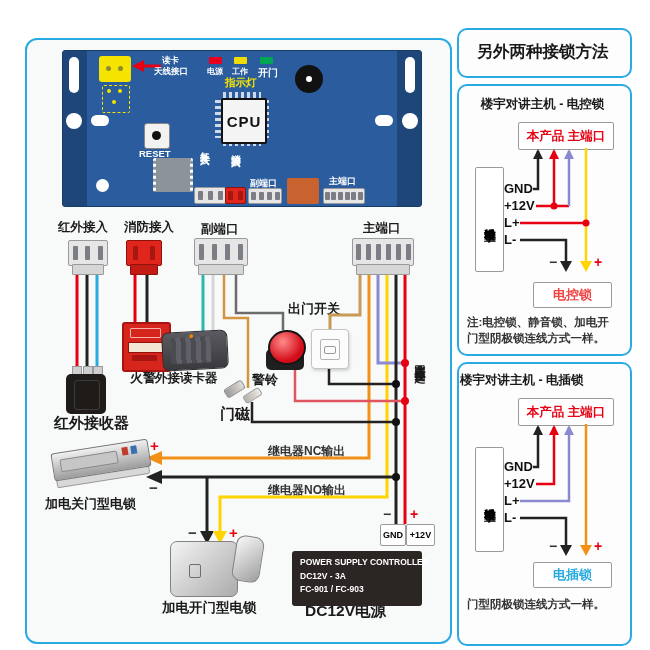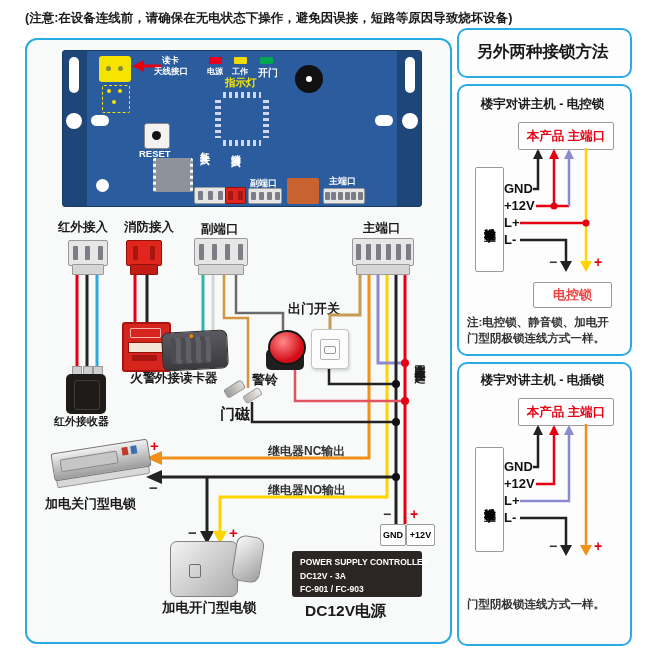--- a/index.html
+++ b/index.html
@@ -35,21 +35,20 @@
   .note1 span,.note2 span{display:block;}
   .pinlbl{position:absolute;font-size:13px;font-weight:bold;color:#111;}
   .whitebox{position:absolute;background:#fff;border:1.5px solid #9a9a9a;border-radius:2px;
             display:flex;align-items:center;justify-content:center;}
 </style>
 </head>
 <body>
 
 <div class="page">
 
-  <div class="txt" style="left:25px;top:10px;font-size:12.5px;">(注意:在设备连线前，请确保在无电状态下操作，避免因误接，短路等原因导致烧坏设备)</div>
 
   <div class="main-panel"></div>
 
   <div class="side-box" style="left:457px;top:28px;width:171px;height:46px;"></div>
   <div class="side-box" style="left:457px;top:84px;width:171px;height:268px;"></div>
   <div class="side-box" style="left:457px;top:362px;width:171px;height:280px;"></div>
 
   <div class="pcb">
     <div class="pcb-strip" style="left:0;"></div>
     <div class="pcb-strip" style="right:0;"></div>
@@ -87,20 +86,21 @@
     <div class="txt" style="left:162px;top:25px;font-size:10.5px;color:#f5e400;">指示灯</div>
 
     <div class="abs" style="left:232px;top:14px;width:28px;height:28px;background:#111;border-radius:50%;">
       <div class="abs" style="left:11px;top:11px;width:6px;height:6px;background:#fff;border-radius:50%;"></div>
     </div>
 
     <div class="pins-h" style="left:160px;top:41px;width:38px;"></div>
     <div class="pins-h" style="left:160px;top:89px;width:38px;"></div>
     <div class="pins-v" style="left:152px;top:49px;height:38px;"></div>
     <div class="pins-v" style="left:200px;top:49px;height:38px;"></div>
+    <div class="chip" style="left:158px;top:47px;width:42px;height:42px;font-size:15px;letter-spacing:1px;">CPU</div>
 
     <div class="abs" style="left:81px;top:72px;width:24px;height:24px;background:#f2f2f2;border:1px solid #888;border-radius:3px;">
       <div class="abs" style="left:7px;top:7px;width:9px;height:9px;background:#111;border-radius:50%;"></div>
     </div>
     <div class="txt" style="left:76px;top:97px;font-size:9.5px;color:#fff;">RESET</div>
 
     <div class="abs" style="left:90px;top:107px;width:34px;height:34px;background:#8d939a;border-radius:2px;border-left:3px dotted #fff;border-right:3px dotted #fff;"></div>
 
     <div class="txt vtxt" style="left:135px;top:93px;font-size:9.5px;color:#fff;letter-spacing:1px;">红外接入</div>
     <div class="txt vtxt" style="left:166px;top:95px;font-size:9.5px;color:#fff;letter-spacing:1px;">消防接入</div>
@@ -230,21 +230,21 @@
     </div>
   <div class="conn-base" style="left:356px;top:264px;width:52px;height:9px;z-index:4;"></div>
   <div class="txt" style="left:363px;top:220px;font-size:12.5px;">主端口</div>
 
   <div class="dev" style="left:72px;top:366px;width:8px;height:10px;background:#cfcfcf;border:1px solid #999;z-index:4;"></div>
   <div class="dev" style="left:83px;top:366px;width:8px;height:10px;background:#cfcfcf;border:1px solid #999;z-index:4;"></div>
   <div class="dev" style="left:93px;top:366px;width:8px;height:10px;background:#cfcfcf;border:1px solid #999;z-index:4;"></div>
   <div class="dev" style="left:66px;top:374px;width:40px;height:40px;background:#1f1b19;border-radius:5px;z-index:5;">
     <div class="abs" style="left:8px;top:6px;width:24px;height:28px;border:1.5px solid #3c3c3c;border-radius:3px;"></div>
   </div>
-  <div class="txt" style="left:54px;top:414px;font-size:11px;">红外接收器</div>
+  <div class="txt" style="left:54px;top:414px;font-size:15px;">红外接收器</div>
 
   <div class="dev" style="left:122px;top:322px;width:45px;height:46px;background:#d6251d;border:2px solid #a81510;border-radius:3px;z-index:5;">
     <div class="abs" style="left:6px;top:4px;width:29px;height:8px;border:1px solid #f5b0ab;border-radius:1px;"></div>
     <div class="abs" style="left:4px;top:18px;width:33px;height:9px;background:#f3e6d2;border:1px solid #8f120c;"></div>
     <div class="abs" style="left:8px;top:31px;width:25px;height:6px;background:#a81510;border-radius:1px;"></div>
   </div>
   <div class="txt" style="left:130px;top:369px;font-size:13px;">火警</div>
 
   <div class="dev" style="left:162px;top:331px;width:64px;height:37px;background:linear-gradient(180deg,#5a5a60,#3a3a3e);border-radius:7px;transform:rotate(-3deg);z-index:5;border:1px solid #2c2c30;">
     <div class="abs" style="left:8px;top:5px;width:40px;height:26px;background:repeating-linear-gradient(90deg,#4b4b51 0 5px,#606068 5px 10px);border-radius:3px;"></div>
@@ -286,21 +286,21 @@
   <div class="txt" style="left:150px;top:437px;font-size:15px;color:#e60012;z-index:6;">+</div>
   <div class="txt" style="left:149px;top:479px;font-size:15px;color:#333;z-index:6;">−</div>
   <div class="txt" style="left:188px;top:524px;font-size:15px;color:#333;z-index:6;">−</div>
   <div class="txt" style="left:229px;top:524px;font-size:15px;color:#e60012;z-index:6;">+</div>
   <div class="txt vtxt" style="left:412px;top:356px;font-size:11px;height:100px;letter-spacing:1px;">圆点表示连接一起</div>
 
   <div class="txt" style="left:383px;top:506px;font-size:14px;color:#333;z-index:6;">−</div>
   <div class="txt" style="left:410px;top:506px;font-size:14px;color:#e60012;z-index:6;">+</div>
   <div class="whitebox" style="left:380px;top:524px;width:24px;height:20px;font-size:9px;font-weight:bold;z-index:6;">GND</div>
   <div class="whitebox" style="left:406px;top:524px;width:27px;height:20px;font-size:9px;font-weight:bold;z-index:6;">+12V</div>
-  <div class="abs" style="left:292px;top:551px;width:130px;height:46px;background:#2b2523;border-radius:3px;z-index:5;">
+  <div class="abs" style="left:292px;top:551px;width:130px;height:55px;background:#2b2523;border-radius:3px;z-index:5;">
     <div class="txt" style="left:8px;top:6px;font-size:8.5px;color:#fff;">POWER SUPPLY CONTROLLER</div>
     <div class="txt" style="left:8px;top:20px;font-size:8.5px;color:#fff;">DC12V - 3A</div>
     <div class="txt" style="left:8px;top:33px;font-size:8.5px;color:#fff;">FC-901 / FC-903</div>
   </div>
   <div class="txt" style="left:305px;top:601px;font-size:15.5px;">DC12V电源</div>
 
   <div class="txt" style="left:457px;top:41px;width:171px;text-align:center;font-size:16.5px;z-index:6;">另外两种接锁方法</div>
 
   <div class="txt" style="left:460px;top:96px;width:165px;text-align:center;font-size:12.5px;z-index:6;">楼宇对讲主机 - 电控锁</div>
   <div class="whitebox" style="left:518px;top:122px;width:94px;height:26px;font-size:12.5px;font-weight:bold;color:#e60012;z-index:2;">本产品 主端口</div>
@@ -310,26 +310,27 @@
   <div class="pinlbl" style="left:504px;top:215px;">L+</div>
   <div class="pinlbl" style="left:504px;top:232px;">L-</div>
   <div class="txt" style="left:549px;top:254px;font-size:14px;color:#333;z-index:6;">−</div>
   <div class="txt" style="left:594px;top:254px;font-size:14px;color:#e60012;z-index:6;">+</div>
   <div class="whitebox" style="left:533px;top:282px;width:77px;height:24px;font-size:13px;font-weight:bold;color:#ef4444;z-index:2;">电控锁</div>
   <div class="note1" style="left:467px;top:314px;">
     <span>注:电控锁、静音锁、加电开</span>
     <span>门型阴极锁连线方式一样。</span>
   </div>
 
-  <div class="txt" style="left:460px;top:372px;width:165px;text-align:center;font-size:12.5px;z-index:6;">楼宇对讲主机 - 电插锁</div>
+  <div class="txt" style="left:460px;top:372px;width:165px;font-size:12.5px;z-index:6;">楼宇对讲主机 - 电插锁</div>
   <div class="whitebox" style="left:518px;top:398px;width:94px;height:26px;font-size:12.5px;font-weight:bold;color:#e60012;z-index:2;">本产品 主端口</div>
   <div class="whitebox vtxt" style="left:475px;top:447px;width:27px;height:103px;font-size:11.5px;font-weight:bold;z-index:2;">楼宇对讲主机</div>
   <div class="pinlbl" style="left:504px;top:459px;">GND</div>
   <div class="pinlbl" style="left:504px;top:476px;">+12V</div>
   <div class="pinlbl" style="left:504px;top:493px;">L+</div>
   <div class="pinlbl" style="left:504px;top:510px;">L-</div>
   <div class="txt" style="left:549px;top:538px;font-size:14px;color:#333;z-index:6;">−</div>
   <div class="txt" style="left:594px;top:538px;font-size:14px;color:#e60012;z-index:6;">+</div>
+  <div class="whitebox" style="left:533px;top:562px;width:77px;height:24px;font-size:13px;font-weight:bold;color:#29abe2;z-index:2;">电插锁</div>
   <div class="note2" style="left:467px;top:596px;">
     <span>门型阴极锁连线方式一样。</span>
   </div>
 
 </div>
 
 </body></html>

